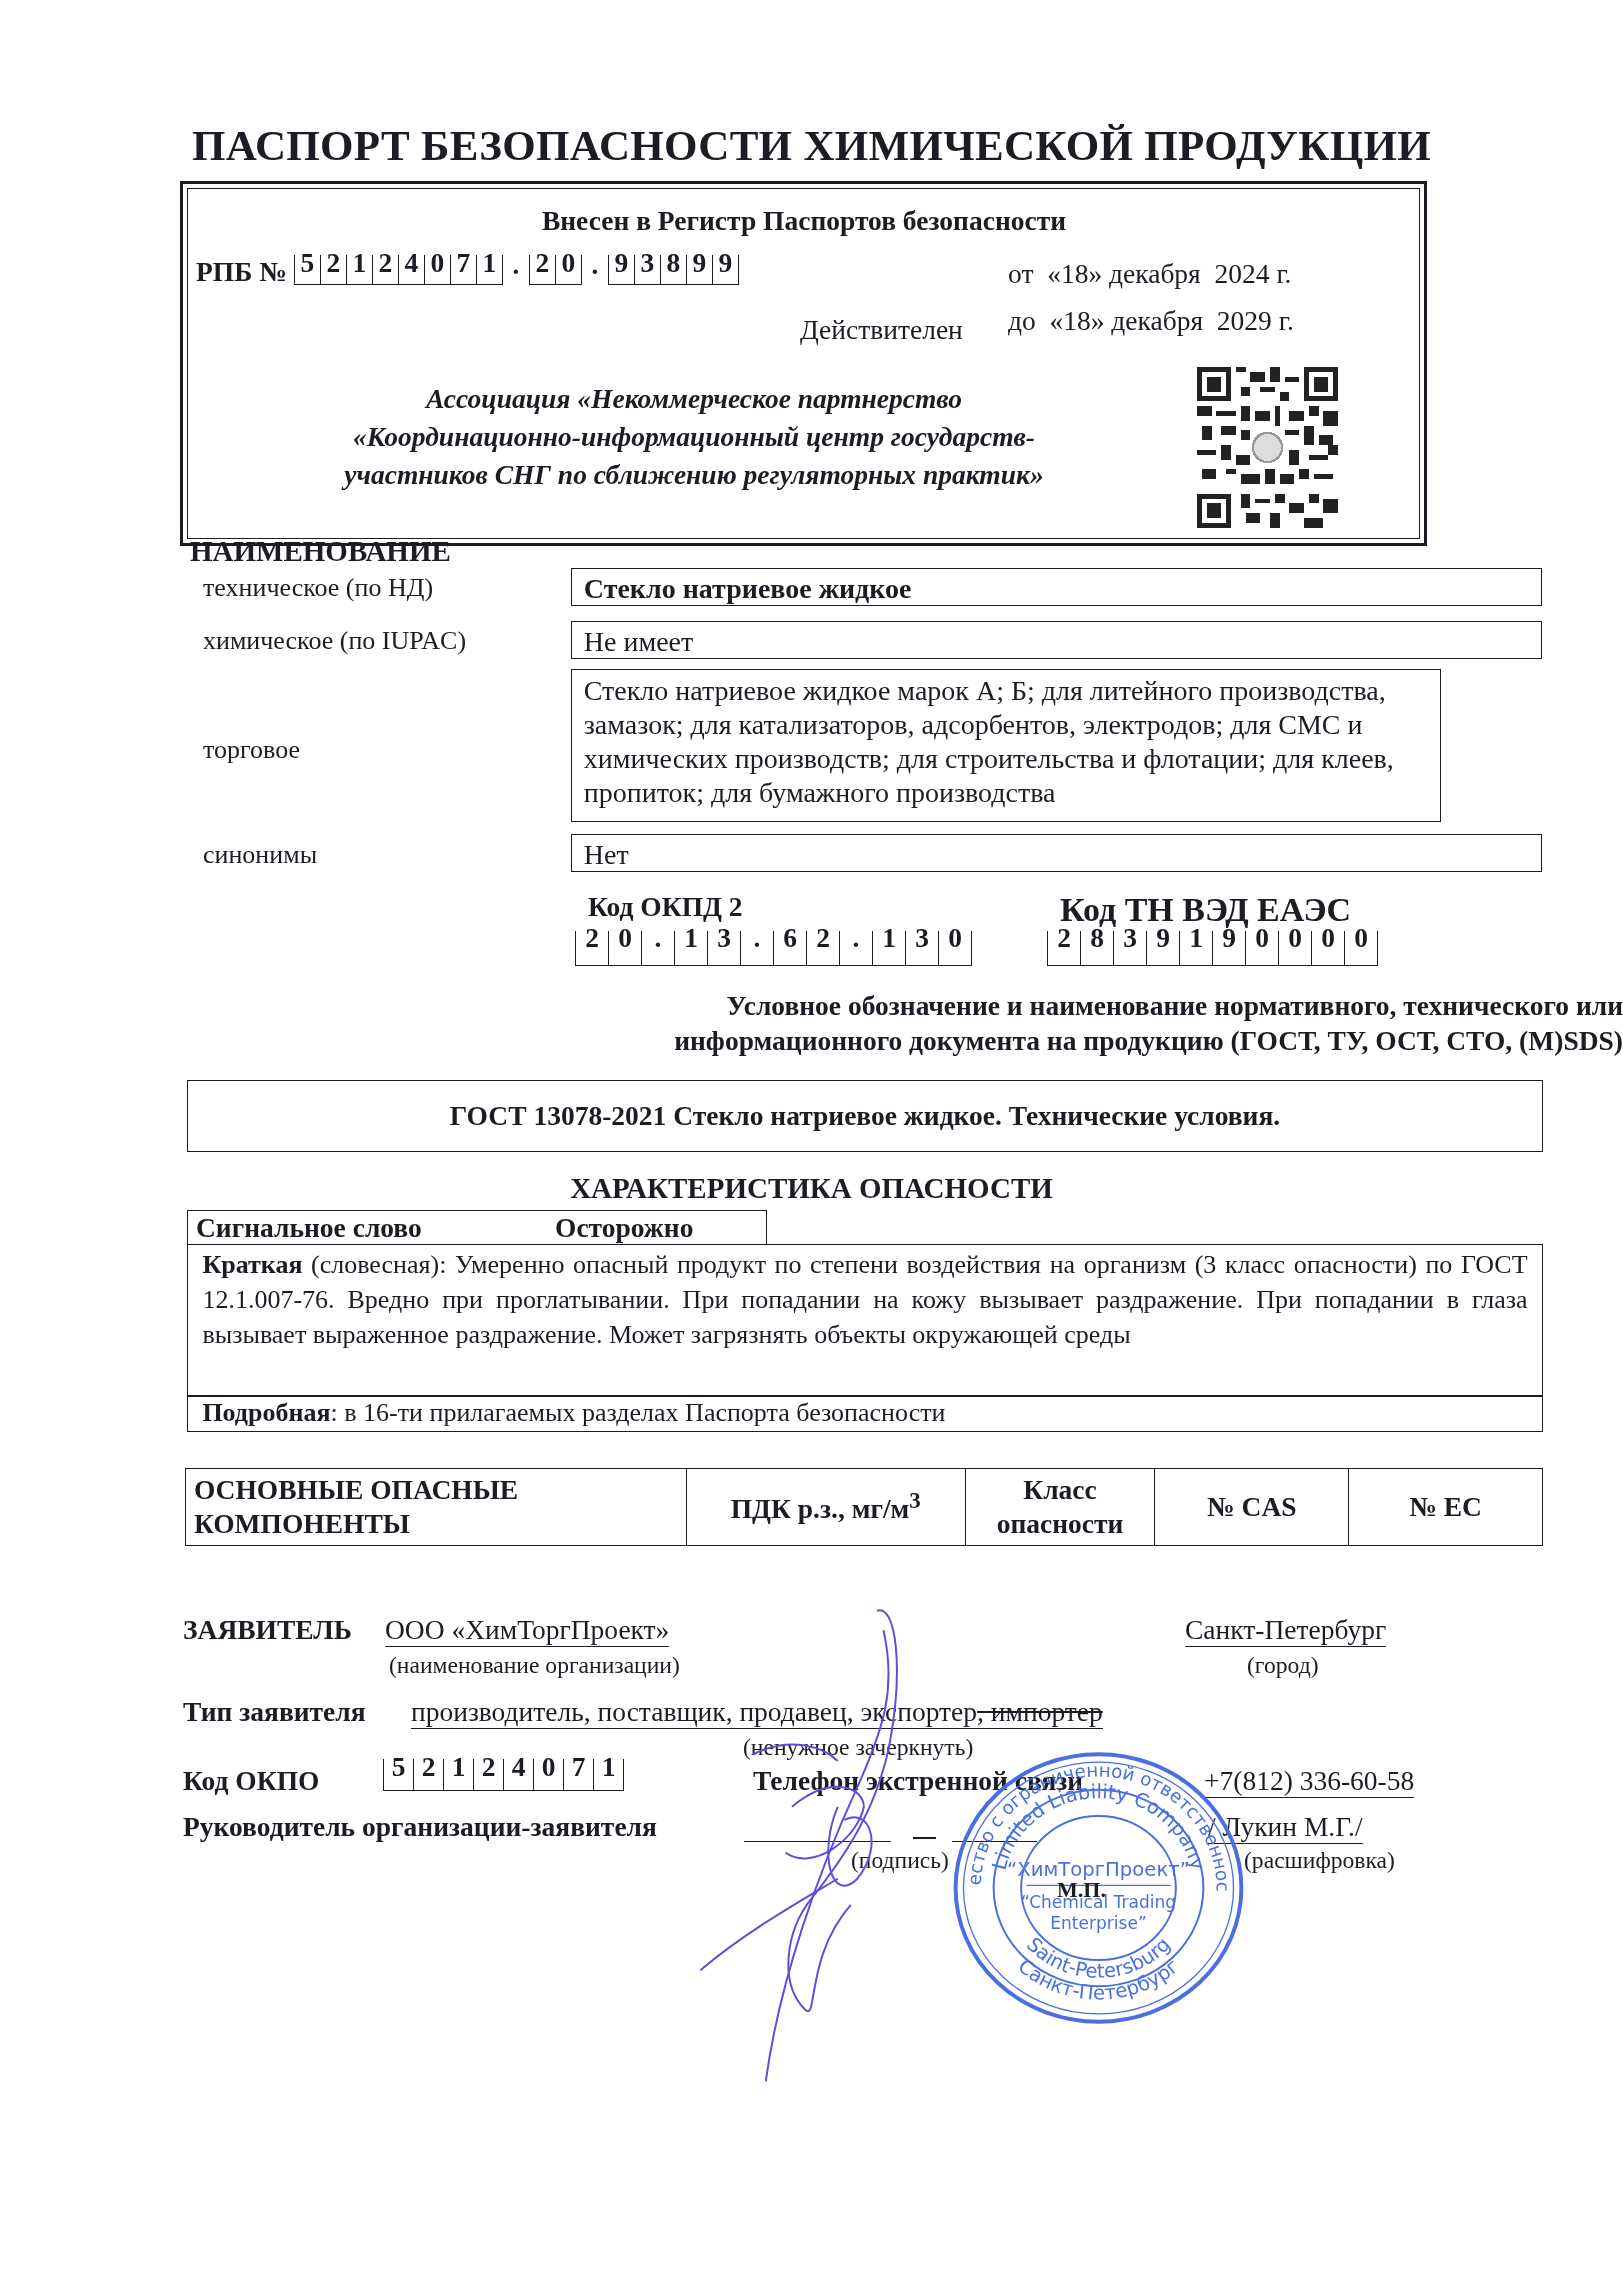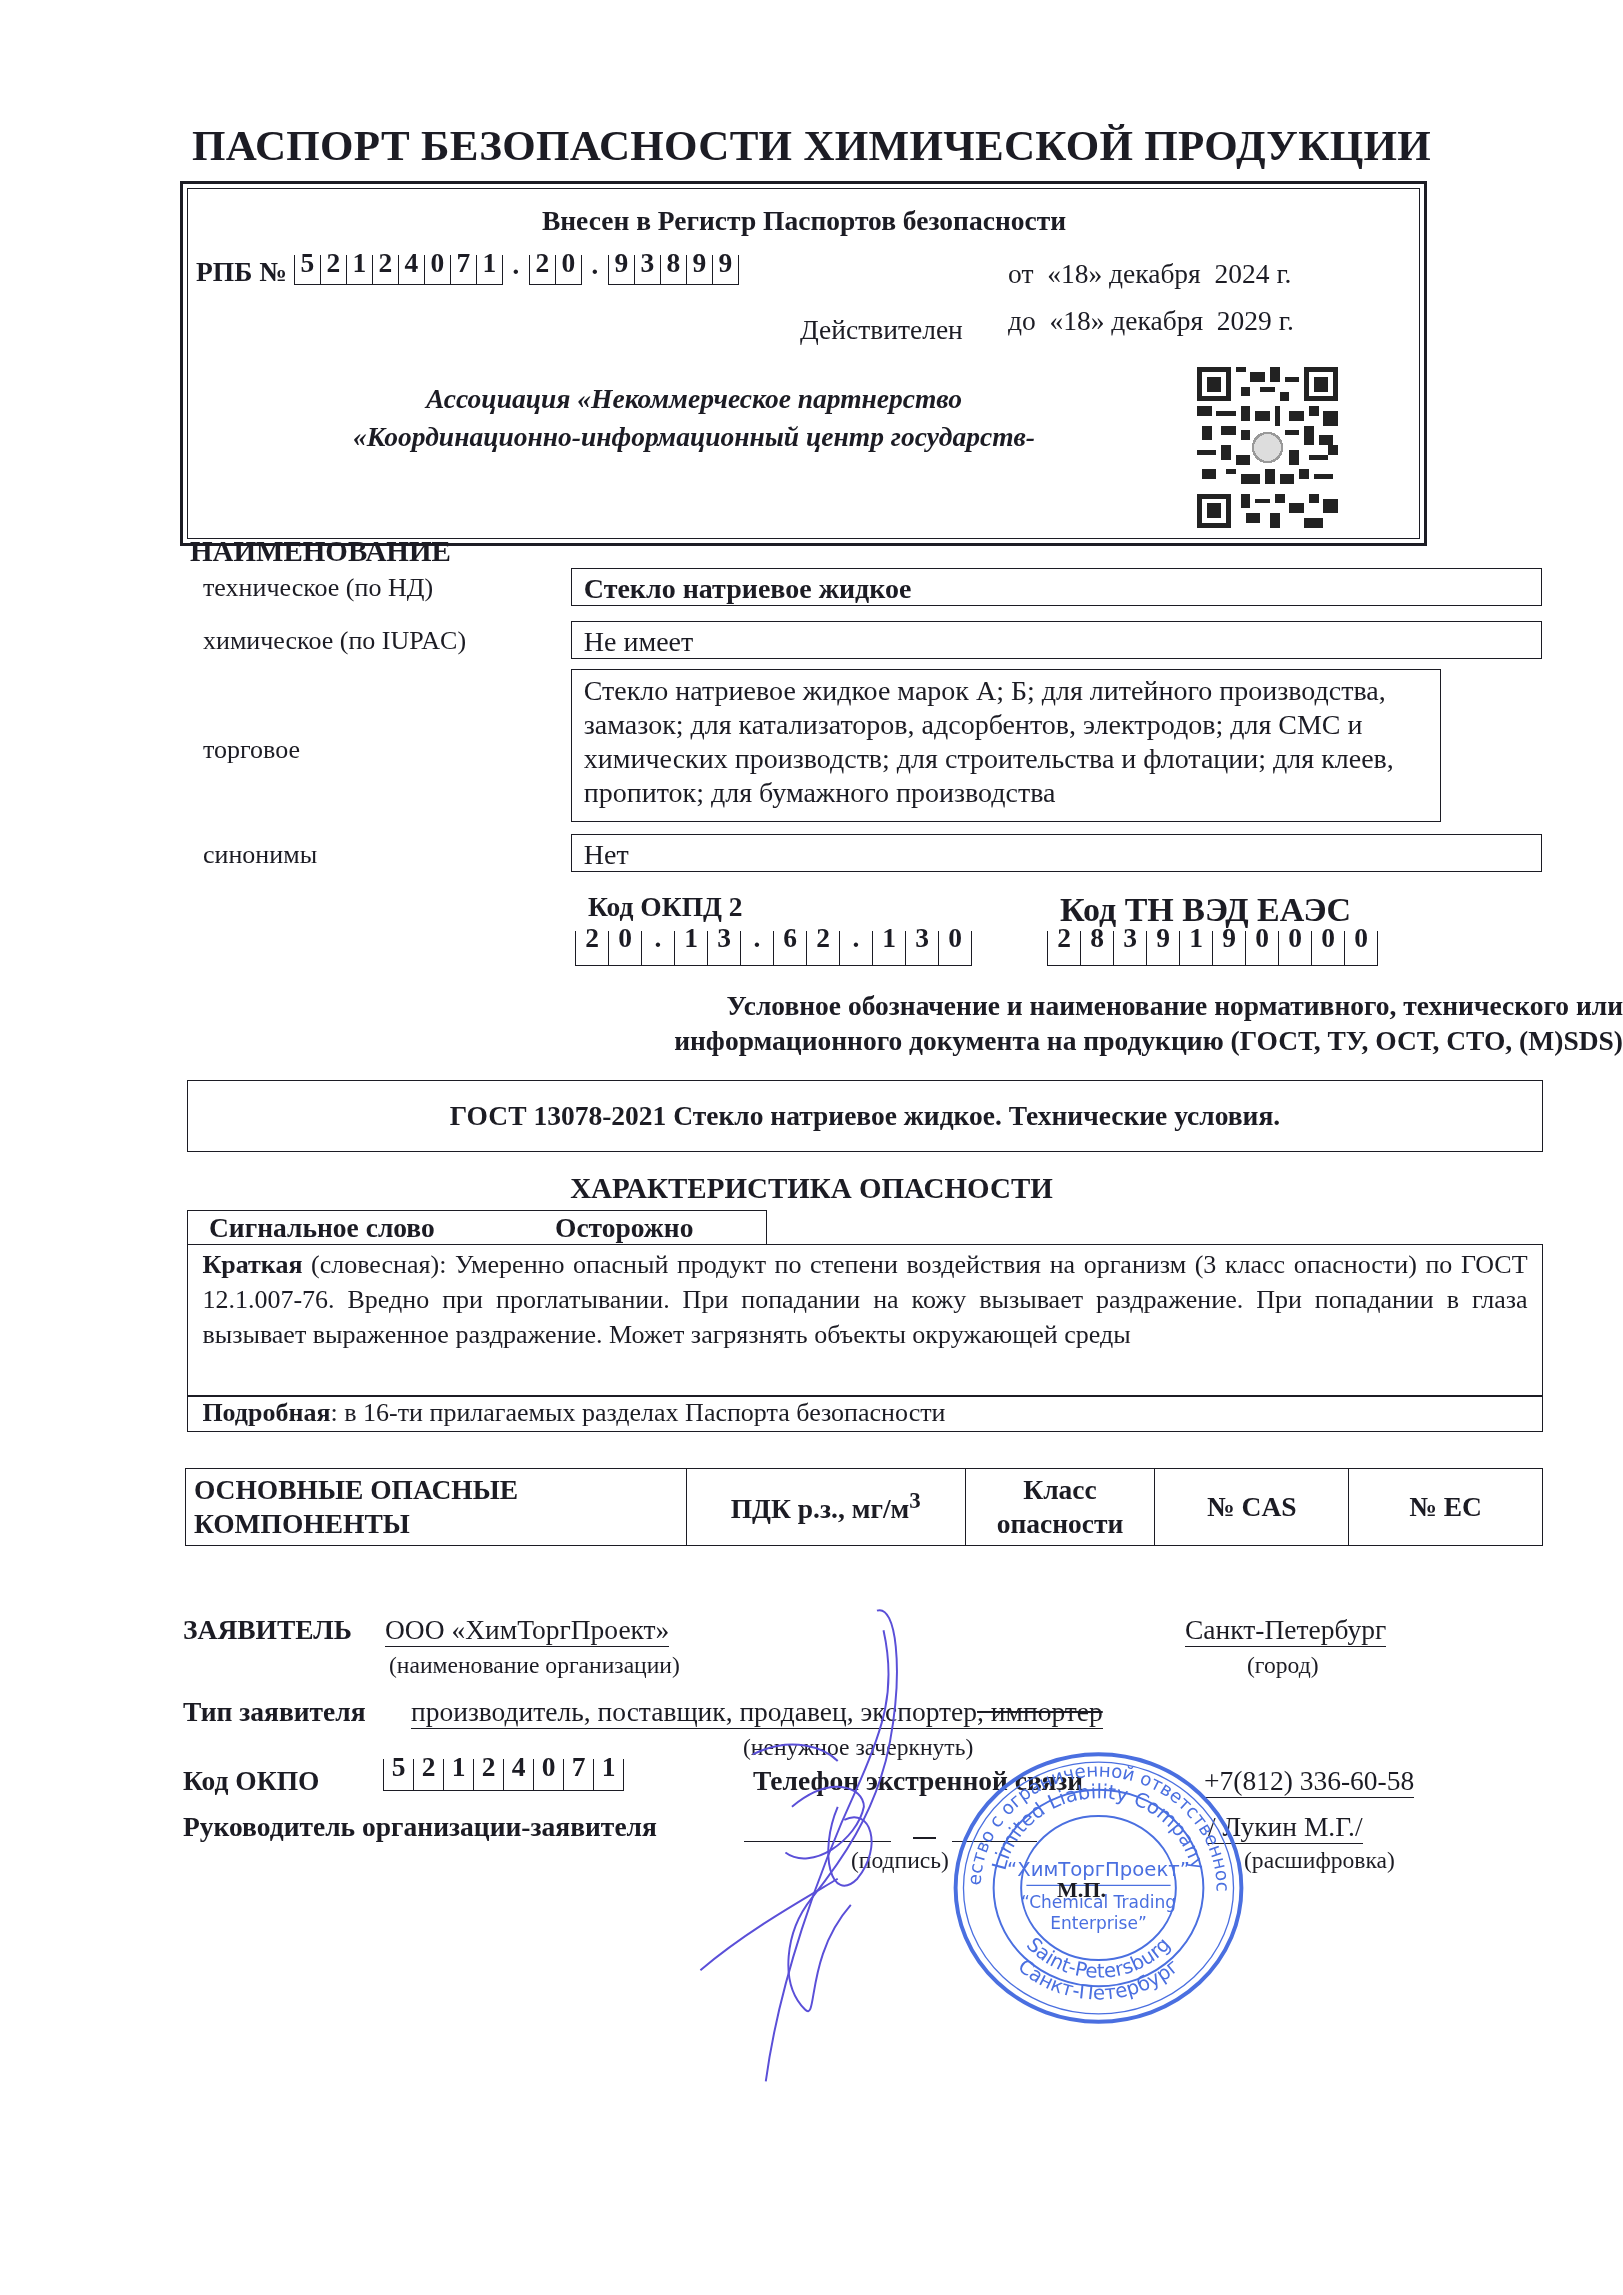--- a/index.html
+++ b/index.html
@@ -61,20 +61,21 @@
     </span>
 </div>
 
 <div class="abs t42" style="left:1008px;top:257px;white-space:pre;">от  «18» декабря  2024 г.</div>
 <div class="abs t42" style="left:800px;top:313px;">Действителен</div>
 <div class="abs t42" style="left:1008px;top:304px;white-space:pre;">до  «18» декабря  2029 г.</div>
 
 <div class="abs t42 b" style="left:190px;width:1008px;top:380px;text-align:center;line-height:38px;font-style:italic;">
   <div>Ассоциация «Некоммерческое партнерство</div>
   <div>«Координационно-информационный центр государств-</div>
+  <div>участников СНГ по сближению регуляторных практик»</div>
 </div>
 
 <div class="abs qr">
   <svg width="141" height="161" viewBox="0 0 29 33" shape-rendering="crispEdges">
     <rect width="29" height="33" fill="#fff"></rect>
     <g fill="#222">
       <rect x="0" y="0" width="7" height="7"></rect>
         <rect x="1" y="1" width="5" height="5" fill="#fff"></rect>
         <rect x="2" y="2" width="3" height="3"></rect>
       <rect x="22" y="0" width="7" height="7"></rect>
@@ -174,21 +175,21 @@
     <span class="cell" style="width: 32px; height: 34px;"><span>0</span></span>
   </div>
 
 <div class="abs b t42" style="left:0;width:1623px;top:988px;text-align:right;line-height:35px;">
   <div>Условное обозначение и наименование нормативного, технического или</div>
   <div>информационного документа на продукцию (ГОСТ, ТУ, ОСТ, СТО, (М)SDS)</div>
 </div>
 <div class="abs b" style="left:187px;top:1080px;width:1356px;height:72px;border:1.3px solid #1c1c24;box-sizing:border-box;text-align:center;font-size:27.5px;line-height:69px;">ГОСТ 13078-2021 Стекло натриевое жидкое. Технические условия.</div>
 
 <div class="abs b" style="left:0;width:1623px;top:1172px;text-align:center;font-size:29px;">ХАРАКТЕРИСТИКА ОПАСНОСТИ</div>
-<div class="abs b" style="left:187px;top:1210px;width:580px;height:35px;border:1.3px solid #1c1c24;border-bottom:none;box-sizing:border-box;font-size:27.5px;line-height:33px;padding-left:21px;">
+<div class="abs b" style="left:187px;top:1210px;width:580px;height:35px;border:1.3px solid #1c1c24;border-bottom:none;box-sizing:border-box;font-size:27.5px;line-height:33px;padding-left:8px;">
   <span>Сигнальное слово</span>
   <span style="position:absolute;left:367px;">Осторожно</span>
 </div>
 <div class="abs" style="left:187px;top:1244px;width:1356px;height:153px;border:1.3px solid #1c1c24;box-sizing:border-box;font-size:26px;line-height:35px;padding:2px 14.4px;text-align:justify;">
   <span class="b">Краткая</span><span> (словесная): Умеренно опасный продукт по степени воздействия на организм (3 класс опасности) по ГОСТ 12.1.007-76. Вредно при проглатывании. При попадании на кожу вызывает раздражение. При попадании в глаза вызывает выраженное раздражение. Может загрязнять объекты окружающей среды</span>
 </div>
 <div class="abs" style="left:187px;top:1395px;width:1356px;height:37px;border:1.3px solid #1c1c24;box-sizing:border-box;font-size:26px;line-height:34px;padding-left:14.4px;">
   <span class="b">Подробная</span><span>: в 16-ти прилагаемых разделах Паспорта безопасности</span>
 </div>
 

